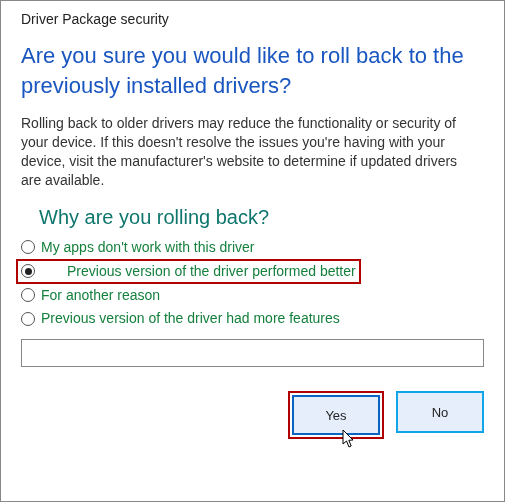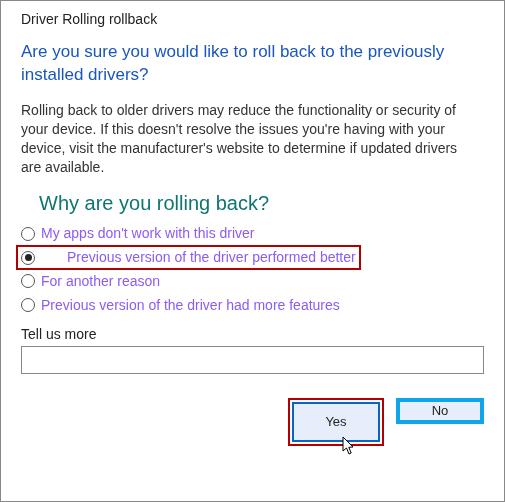--- a/index.html
+++ b/index.html
@@ -17,21 +17,21 @@
   .dialog {
     padding: 10px 20px 14px 20px;
   }
   .window-title {
     font-size: 14px;
     color: #222;
     margin: 0 0 14px 0;
   }
   .heading {
     color: #1a56c0;
-    font-size: 17px;
+    font-size: 22px;
     margin: 0 0 14px 0;
     line-height: 1.35;
     font-weight: 400;
   }
   .body-text {
     font-size: 14px;
     color: #333;
     margin: 0 16px 16px 0;
     line-height: 1.35;
   }
@@ -45,21 +45,21 @@
     display: flex;
     flex-direction: column;
     gap: 7px;
     margin-bottom: 12px;
   }
   .radio-row {
     display: flex;
     align-items: center;
     gap: 6px;
     font-size: 14px;
-    color: #8b5cf6;
+    color: #15803d;
     line-height: 1.2;
     width: fit-content;
   }
   .radio-row.highlighted {
     border: 2px solid #b00000;
     padding: 2px 3px;
     margin: -4px -5px;
     gap: 32px;
   }
   .radio {
@@ -95,25 +95,25 @@
     font-size: 14px;
   }
   .button-row {
     display: flex;
     justify-content: flex-end;
     gap: 12px;
     margin-top: 24px;
   }
   .btn {
     min-width: 88px;
-    height: 26px;
+    height: 42px;
     font-size: 13px;
     font-family: inherit;
     background: #e7eefb;
-    border: 4px solid #0ea5e9;
+    border: 2px solid #0ea5e9;
     color: #222;
     cursor: pointer;
     text-align: center;
   }
   .btn-yes-wrap {
     border: 2px solid #b00000;
     padding: 2px;
     display: inline-block;
     position: relative;
   }
@@ -128,21 +128,21 @@
     left: 52px;
     pointer-events: none;
   }
   .cursor svg { display: block; }
 </style>
 </head>
 <body>
 
 <div class="dialog">
 
-  <div class="window-title">Driver Rolling rollback</div>
+  <div class="window-title">Driver Package security</div>
 
   <div class="heading">Are you sure you would like to roll back to the previously installed drivers?</div>
 
   <div class="body-text">Rolling back to older drivers may reduce the functionality or security of your device.  If this doesn't resolve the issues you're having with your device, visit the manufacturer's website to determine if updated drivers are available.</div>
 
   <div class="subheading">Why are you rolling back?</div>
 
   <div class="radio-group">
 
     <label class="radio-row">
@@ -161,21 +161,20 @@
       <span>For another reason</span>
     </label>
 
     <label class="radio-row">
       <span class="radio"></span>
       <span>Previous version of the driver had more features</span>
     </label>
 
   </div>
 
-  <div class="tellus-label">Tell us more</div>
 
   <input type="text" class="tellus-box" value="" style="">
 
   <div class="button-row">
     <span class="btn-yes-wrap">
       <button class="btn btn-yes">Yes</button>
       <span class="cursor">
         <svg width="16" height="20" viewBox="0 0 16 20">
           <path d="M1 1 L1 15 L4.5 12 L7 18 L9.2 17 L6.8 11.3 L11 11 Z" fill="#fff" stroke="#000" stroke-width="1"></path>
         </svg>

